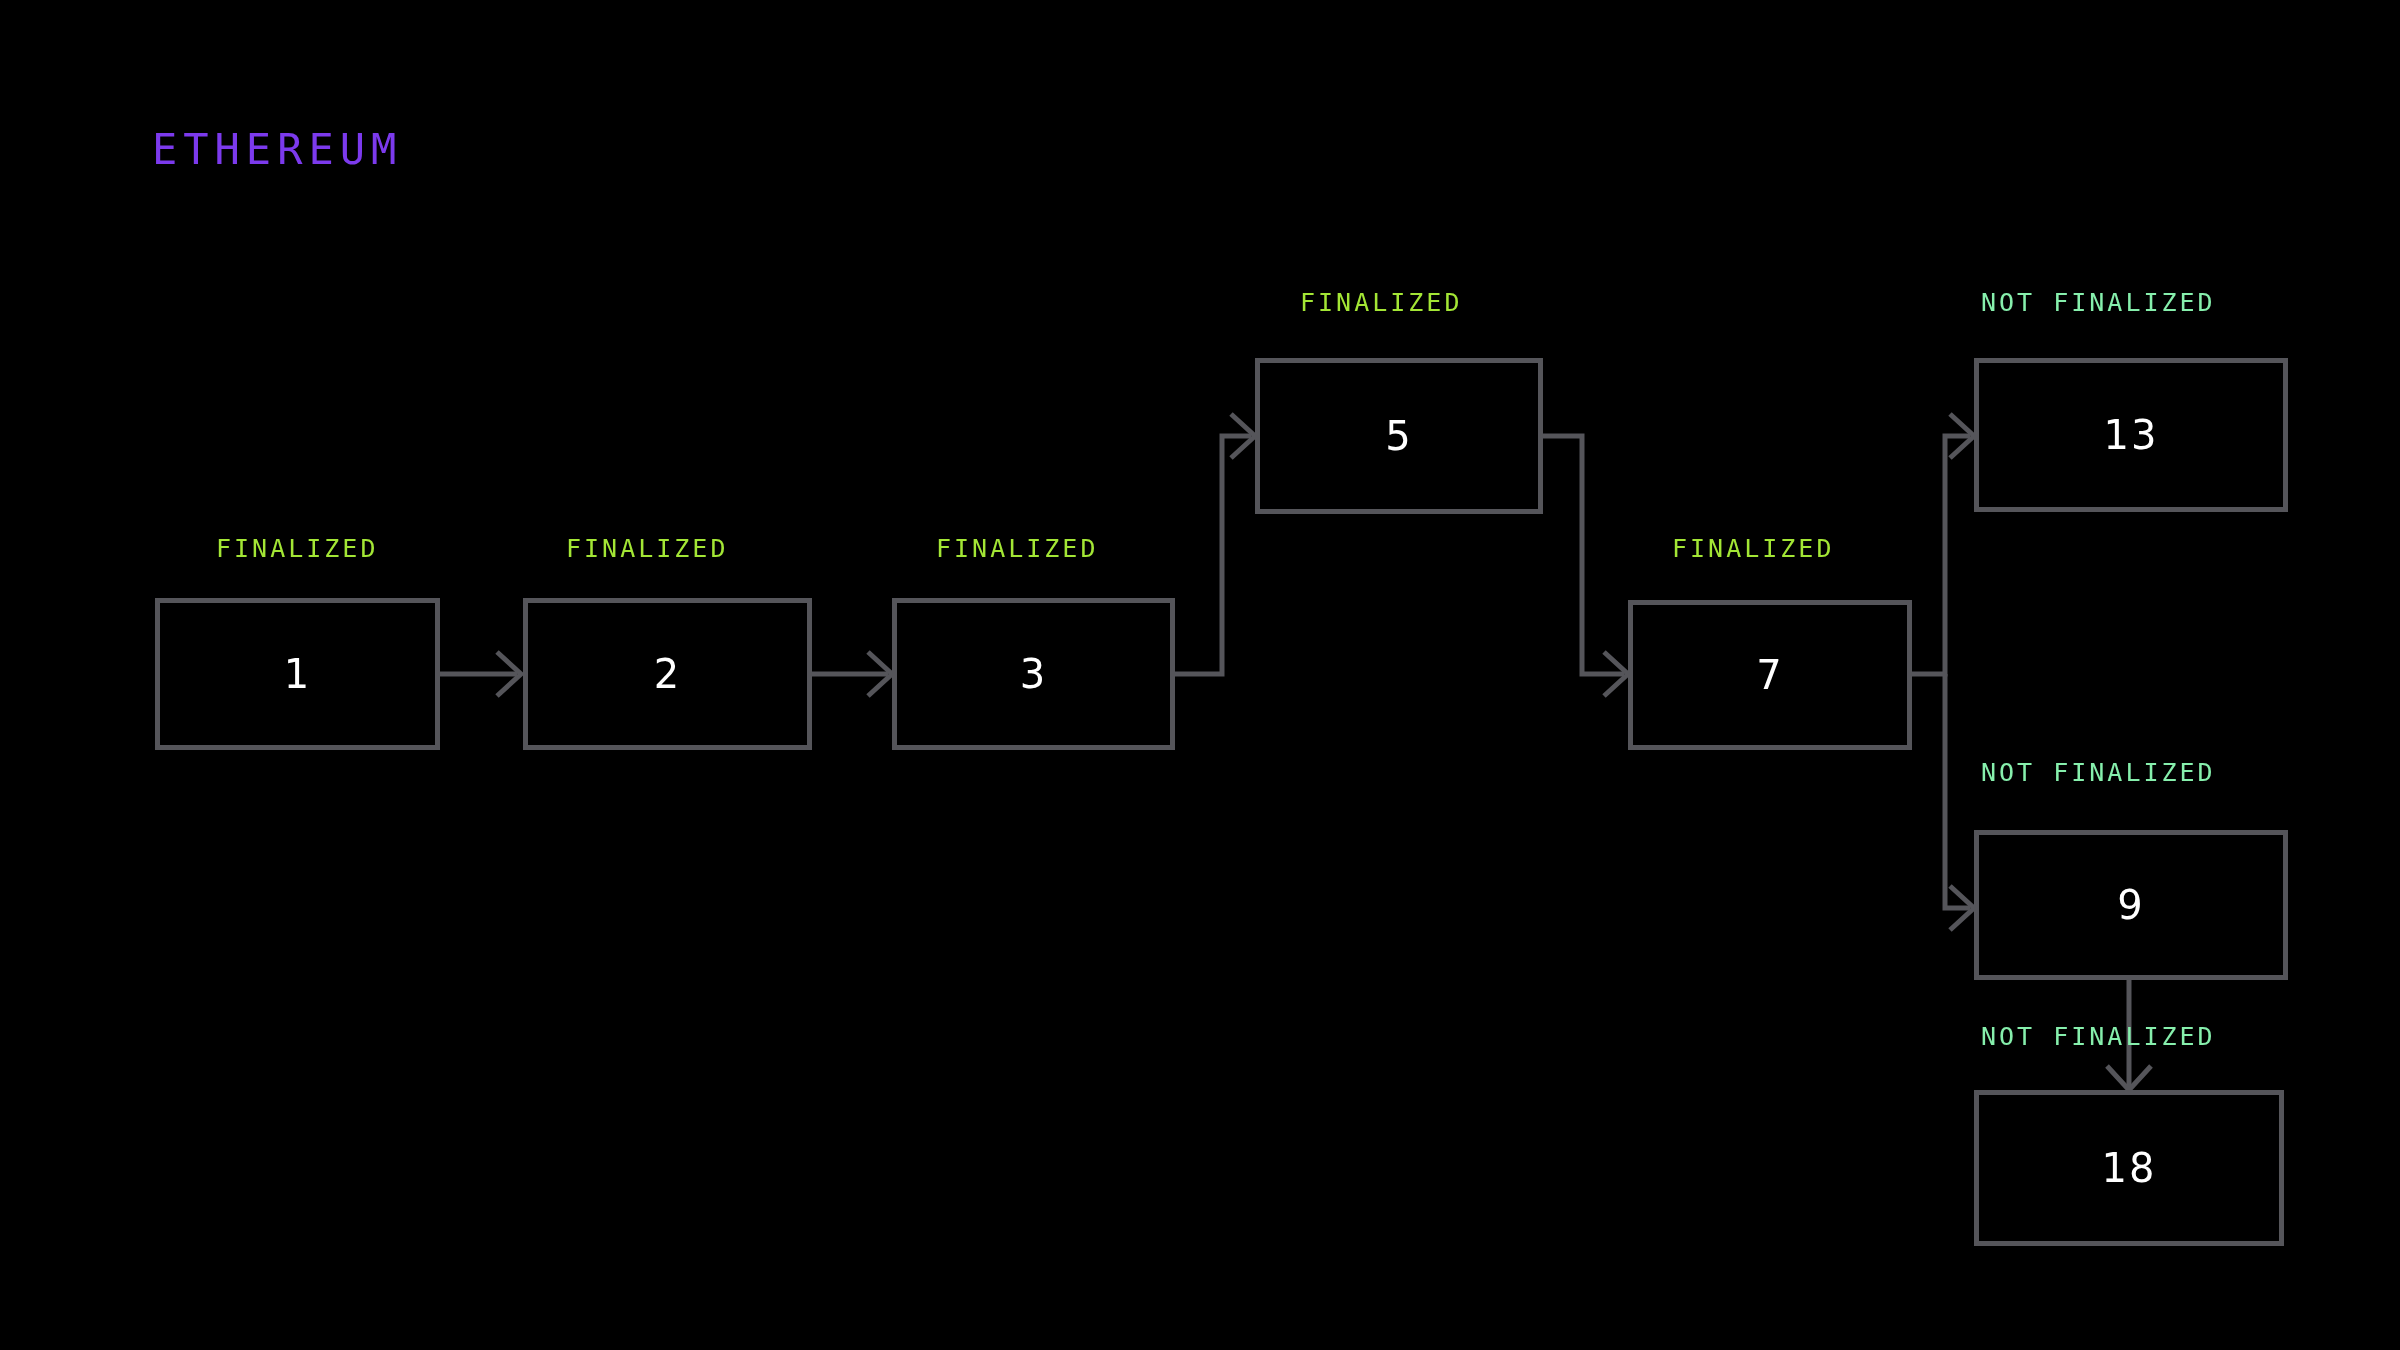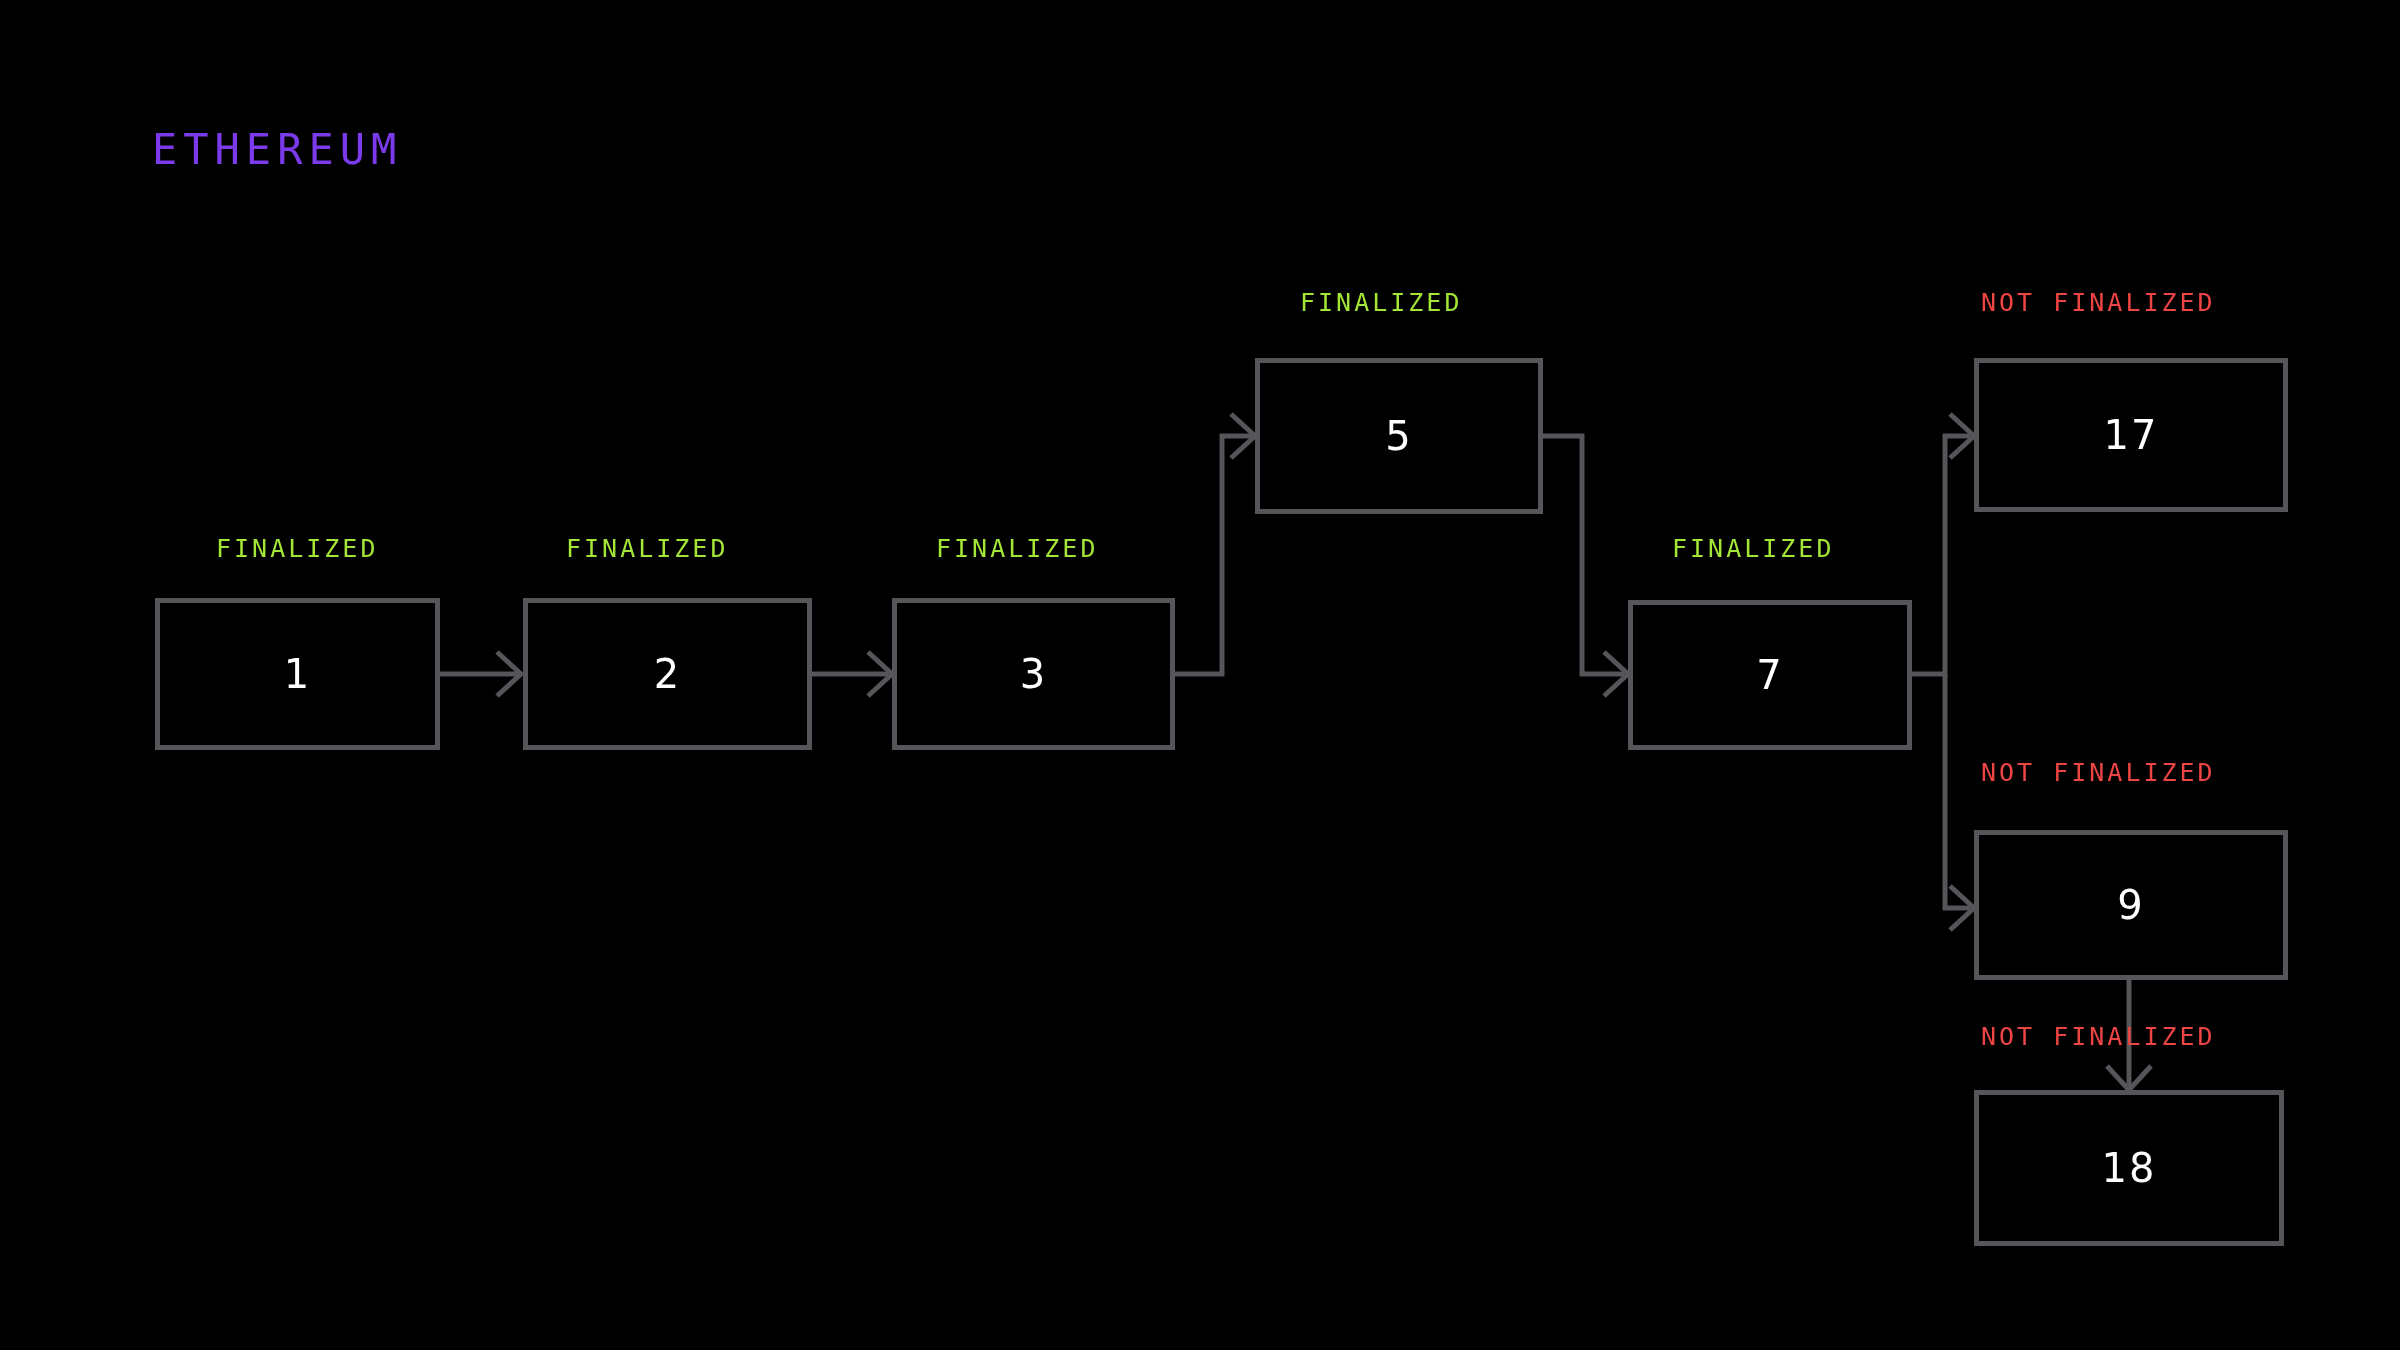--- a/index.html
+++ b/index.html
@@ -22,21 +22,21 @@
     position:absolute;inset:0;display:flex;align-items:center;justify-content:center;
     color:#ffffff;font-size:40px;letter-spacing:2px;
     font-family:"DejaVu Sans","Liberation Sans",sans-serif;
   }
   .tag{
     position:absolute;white-space:nowrap;line-height:1;
     font-family:"DejaVu Sans Mono","Liberation Mono",monospace;
     font-size:25px;letter-spacing:3px;
   }
   .tag.fin{color:#a3e635;}
-  .tag.notfin{color:#ef4444;}
+  .tag.notfin{color:#86efac;}
 
   svg#wires{position:absolute;left:0;top:0;width:2400px;height:1350px;pointer-events:none;}
   svg#wires path,svg#wires line{stroke:#55555a;stroke-width:5;fill:none;}
   svg#wires .head{stroke:#55555a;stroke-width:5;fill:none;stroke-linecap:butt;}
 </style>
 </head>
 <body>
 
 <div id="stage">
 
@@ -99,21 +99,21 @@
     <div class="num">5</div>
   </div>
 
   <div class="tag fin" style="left:1672px;top:536px;">FINALIZED</div>
   <div class="node" style="left:1628px;top:600px;width:284px;height:150px;">
     <div class="num">7</div>
   </div>
 
   <div class="tag notfin" style="left:1981px;top:290px;">NOT FINALIZED</div>
   <div class="node" style="left:1974px;top:358px;width:314px;height:154px;">
-    <div class="num">17</div>
+    <div class="num">13</div>
   </div>
 
   <div class="tag notfin" style="left:1981px;top:760px;">NOT FINALIZED</div>
   <div class="node" style="left:1974px;top:830px;width:314px;height:150px;">
     <div class="num">9</div>
   </div>
 
   <div class="tag notfin" style="left:1981px;top:1024px;">NOT FINALIZED</div>
   <div class="node" style="left:1974px;top:1090px;width:310px;height:156px;">
     <div class="num">18</div>

